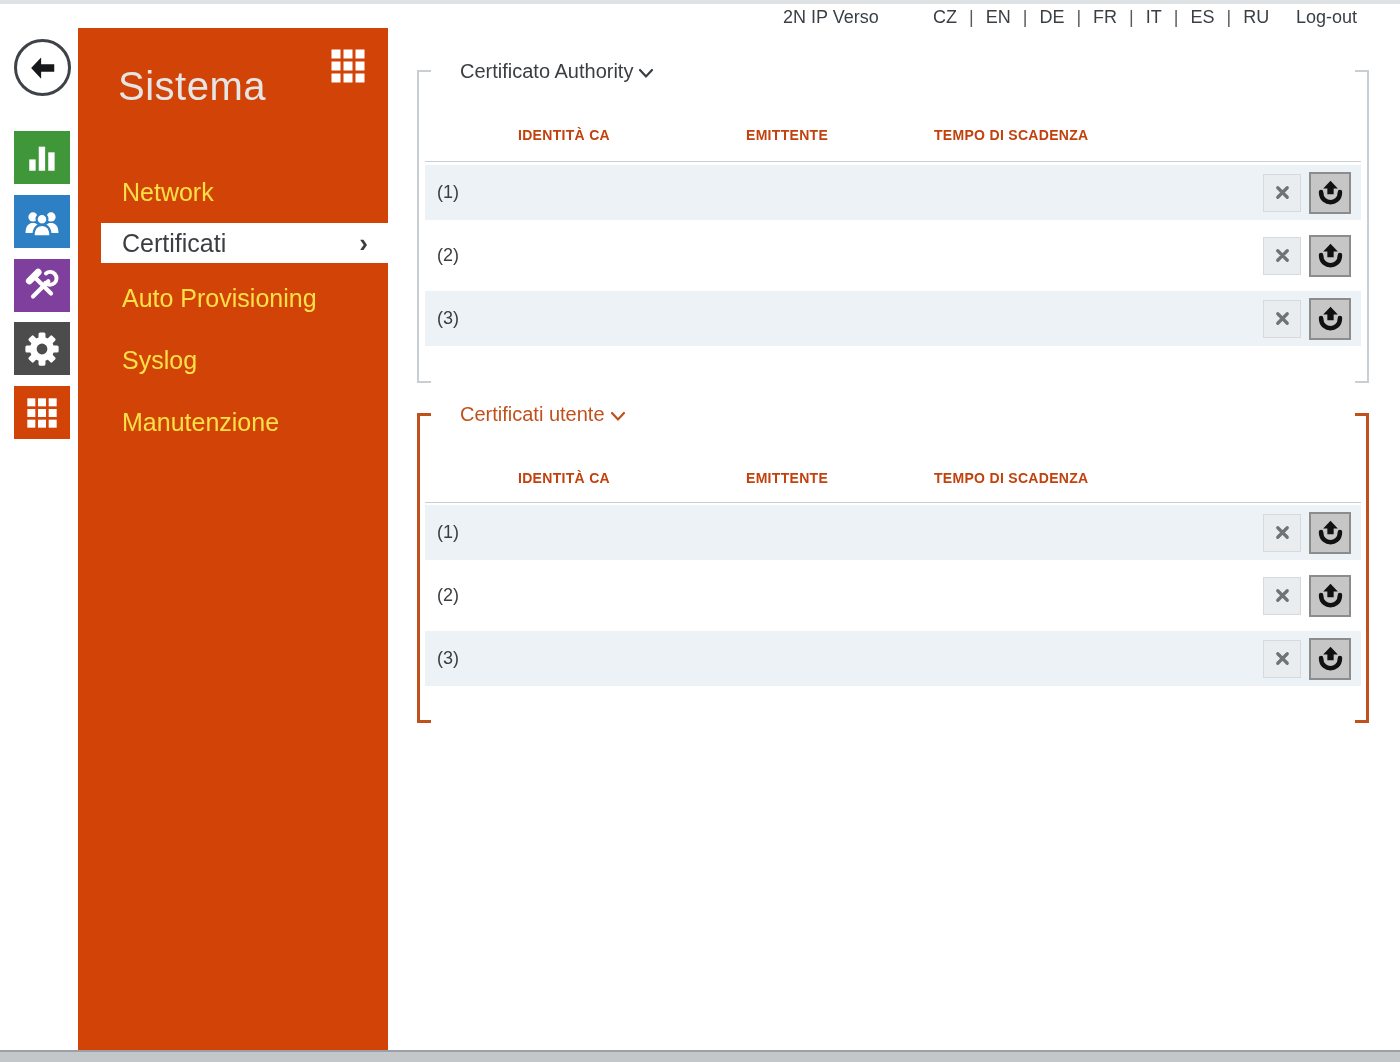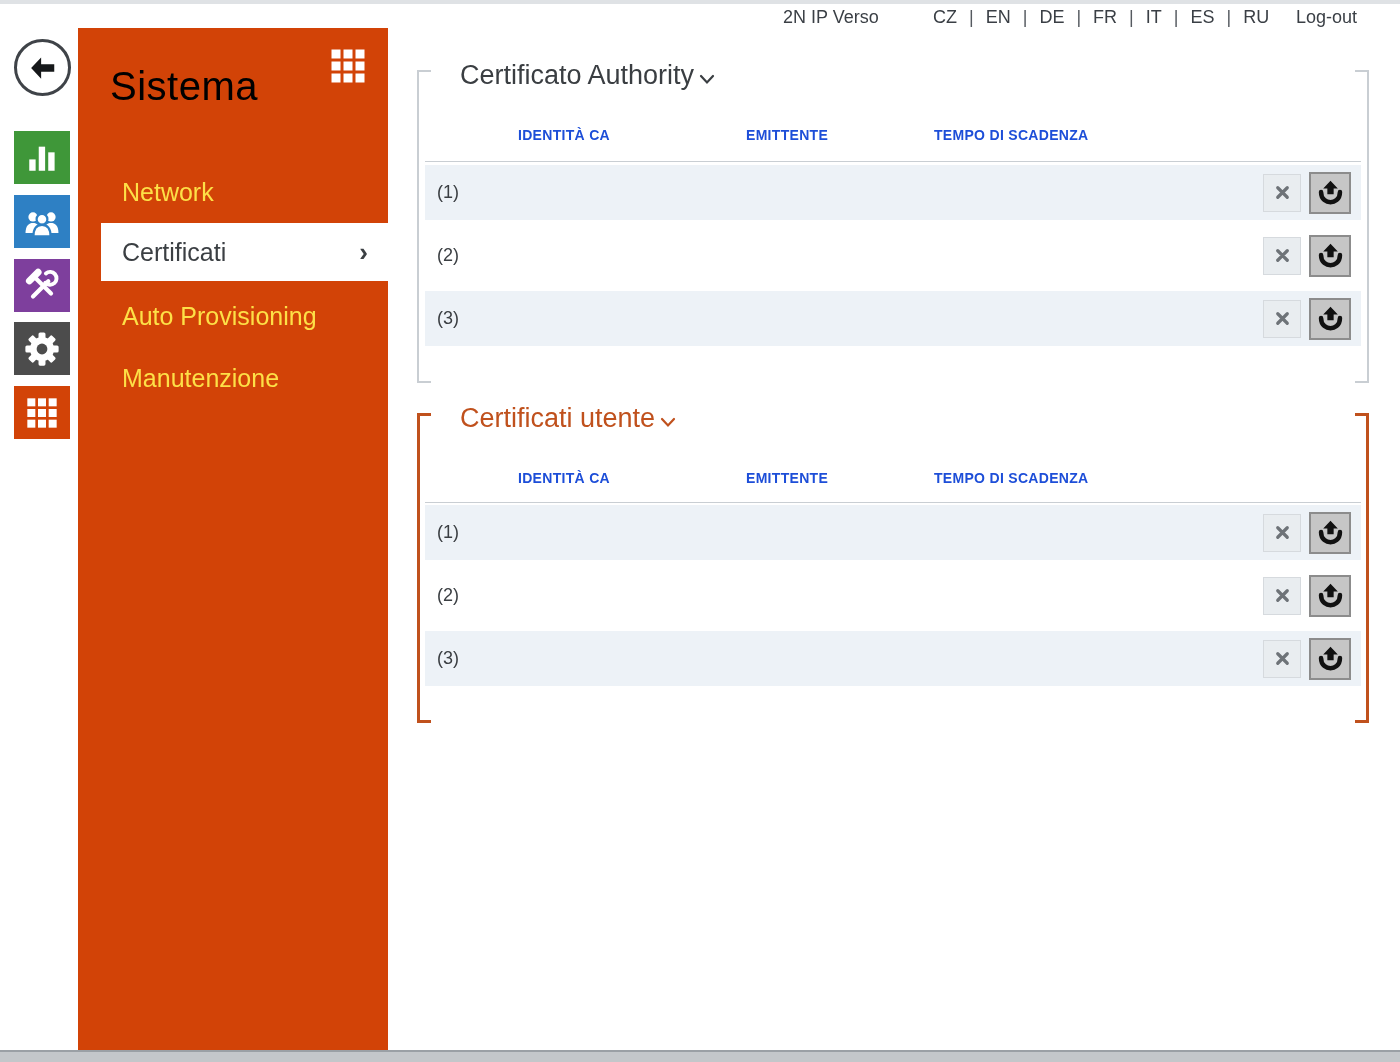--- a/index.html
+++ b/index.html
@@ -27,48 +27,48 @@
   .tile { position:absolute; left:14px; width:56px; height:53px;
     display:flex; align-items:center; justify-content:center; cursor:pointer; }
   .tile-status   { top:131px; background:#3f9739; }
   .tile-directory{ top:195px; background:#2e80c4; }
   .tile-hardware { top:259px; background:#7e3f9d; }
   .tile-services { top:322px; background:#4c4c4c; }
   .tile-system   { top:386px; background:#d24307; }
 
   
   .panel { position:absolute; left:78px; top:28px; width:310px; height:1022px; background:#d24307; }
-  .panel-title { position:absolute; left:32px; top:36px; font-size:40px; font-weight:300;
-    color:#000000; letter-spacing:0.5px; }
+  .panel-title { position:absolute; left:40px; top:36px; font-size:40px; font-weight:300;
+    color:#e5e5e5; letter-spacing:0.5px; }
   .panel-grid-icon { position:absolute; right:22px; top:20px; }
 
   .menu { position:absolute; left:0; top:133px; width:310px; }
   .menu-item { height:62px; display:flex; align-items:center; padding-left:44px;
     font-size:25px; font-weight:300; color:#fde047; cursor:pointer; }
-  .menu-item.selected { background:#ffffff; color:#3b3f43; height:58px; margin-bottom:4px;
+  .menu-item.selected { background:#ffffff; color:#3b3f43; height:40px; margin-bottom:4px;
     margin-left:23px; padding-left:21px; padding-right:20px; }
   .menu-item.selected .chev { margin-left:auto; font-size:26px; font-weight:bold; color:#3b3f43; }
 
   
   .section { position:absolute; left:417px; width:952px; }
   .section-1 { top:70px;  height:313px; }
   .section-2 { top:413px; height:310px; }
   .brk { position:absolute; top:0; bottom:0; width:14px; border:2px solid #c9ced3; }
   .brk.l { left:0; border-right:none; }
   .brk.r { right:0; border-left:none; }
   .section-2 .brk { border-width:3px; border-color:#c0511d; }
 
-  .sec-title { position:absolute; left:43px; top:-10px; display:flex; align-items:center;
-    gap:5px; font-size:27px; font-weight:400; color:#3a3e42; cursor:pointer; background:#fff;
+  .sec-title { position:absolute; left:43px; top:-10px; display:flex; 
+    gap:5px; font-size:20px; font-weight:400; color:#3a3e42; cursor:pointer; background:#fff;
     padding:0 8px 0 0; }
   .section-2 .sec-title { color:#c0511d; }
   .sec-title .chevron-down { margin-top:8px; }
 
   .colhead { position:absolute; top:57px; font-size:14px; font-weight:bold;
-    color:#1d4ed8; letter-spacing:0.3px; }
+    color:#c2410c; letter-spacing:0.3px; }
   .col-0 { left:101px; } .col-1 { left:313px;margin-left:16px; } .col-2 { left:505px;margin-left:12px; }
   .section-2 .colhead { top:57px; }
 
   .headline { position:absolute; left:8px; width:936px; height:1px; background:#c9ced3; }
   .section-1 .headline { top:91px; }
   .section-2 .headline { top:89px; }
 
   .row { position:absolute; left:8px; width:936px; height:55px;
     display:flex; align-items:center; padding:0 10px 0 12px; }
   .row.odd { background:#edf2f7; }
@@ -200,20 +200,23 @@
         <span>Network</span>
       </div>
       <div class="menu-item selected">
         <span>Certificati</span>
         <span class="chev">›</span>
       </div>
       <div class="menu-item">
         <span>Auto Provisioning</span>
       </div>
       <div class="menu-item">
+        <span>Syslog</span>
+      </div>
+      <div class="menu-item">
         <span>Manutenzione</span>
       </div>
     </div>
   </div>
 
   <div class="section section-1">
     <div class="brk l"></div>
     <div class="brk r"></div>
     <div class="sec-title">
       <span>Certificato Authority</span>

